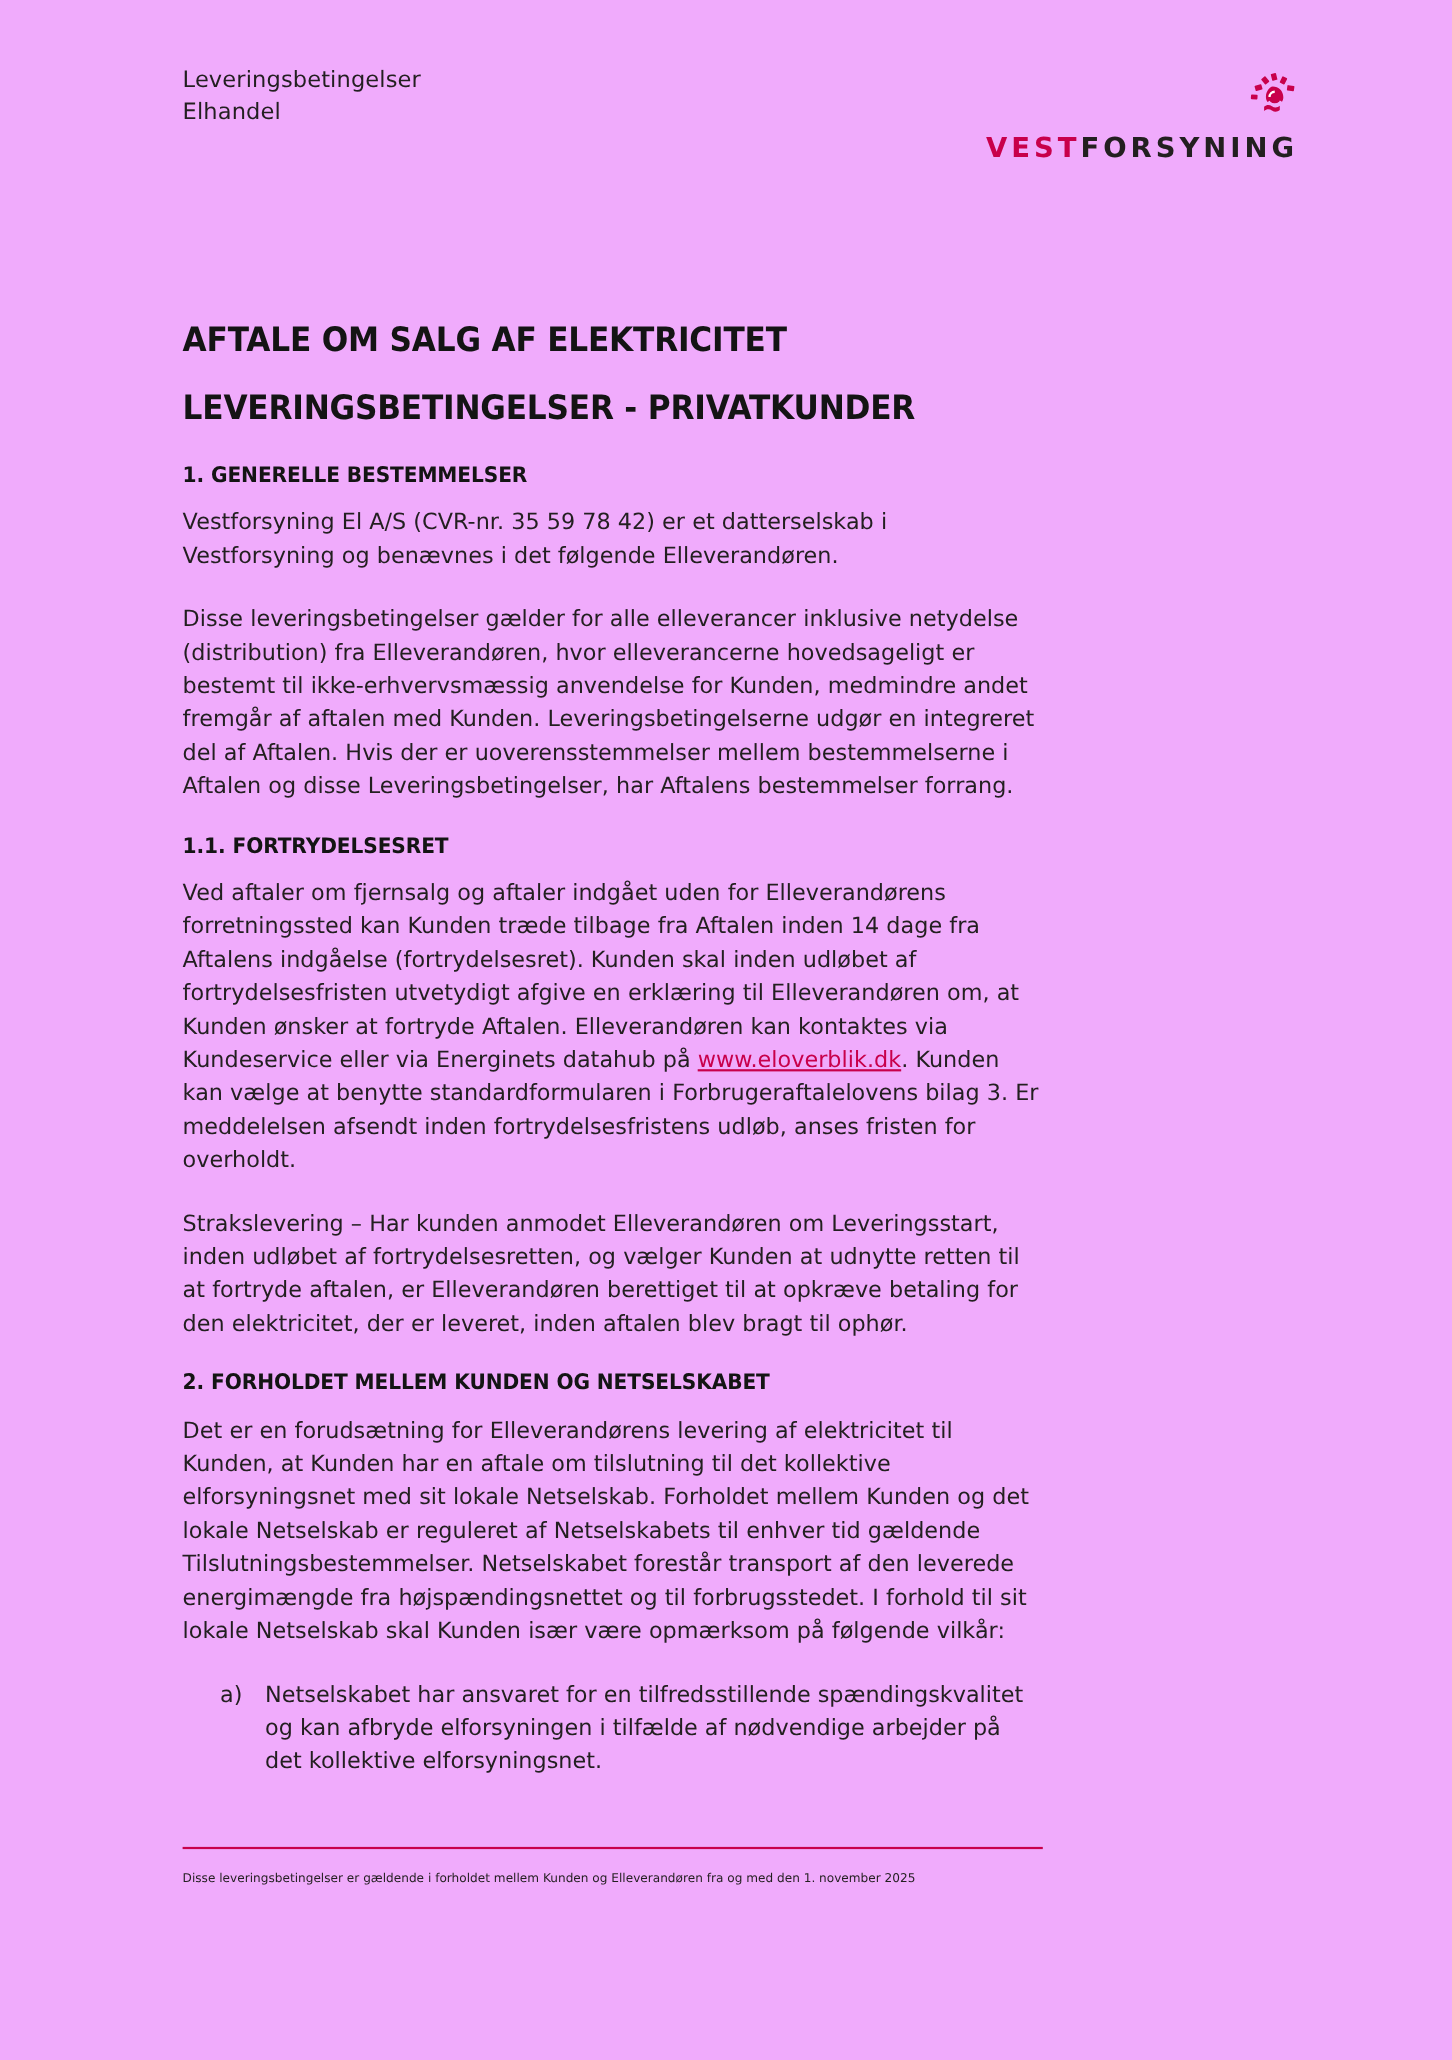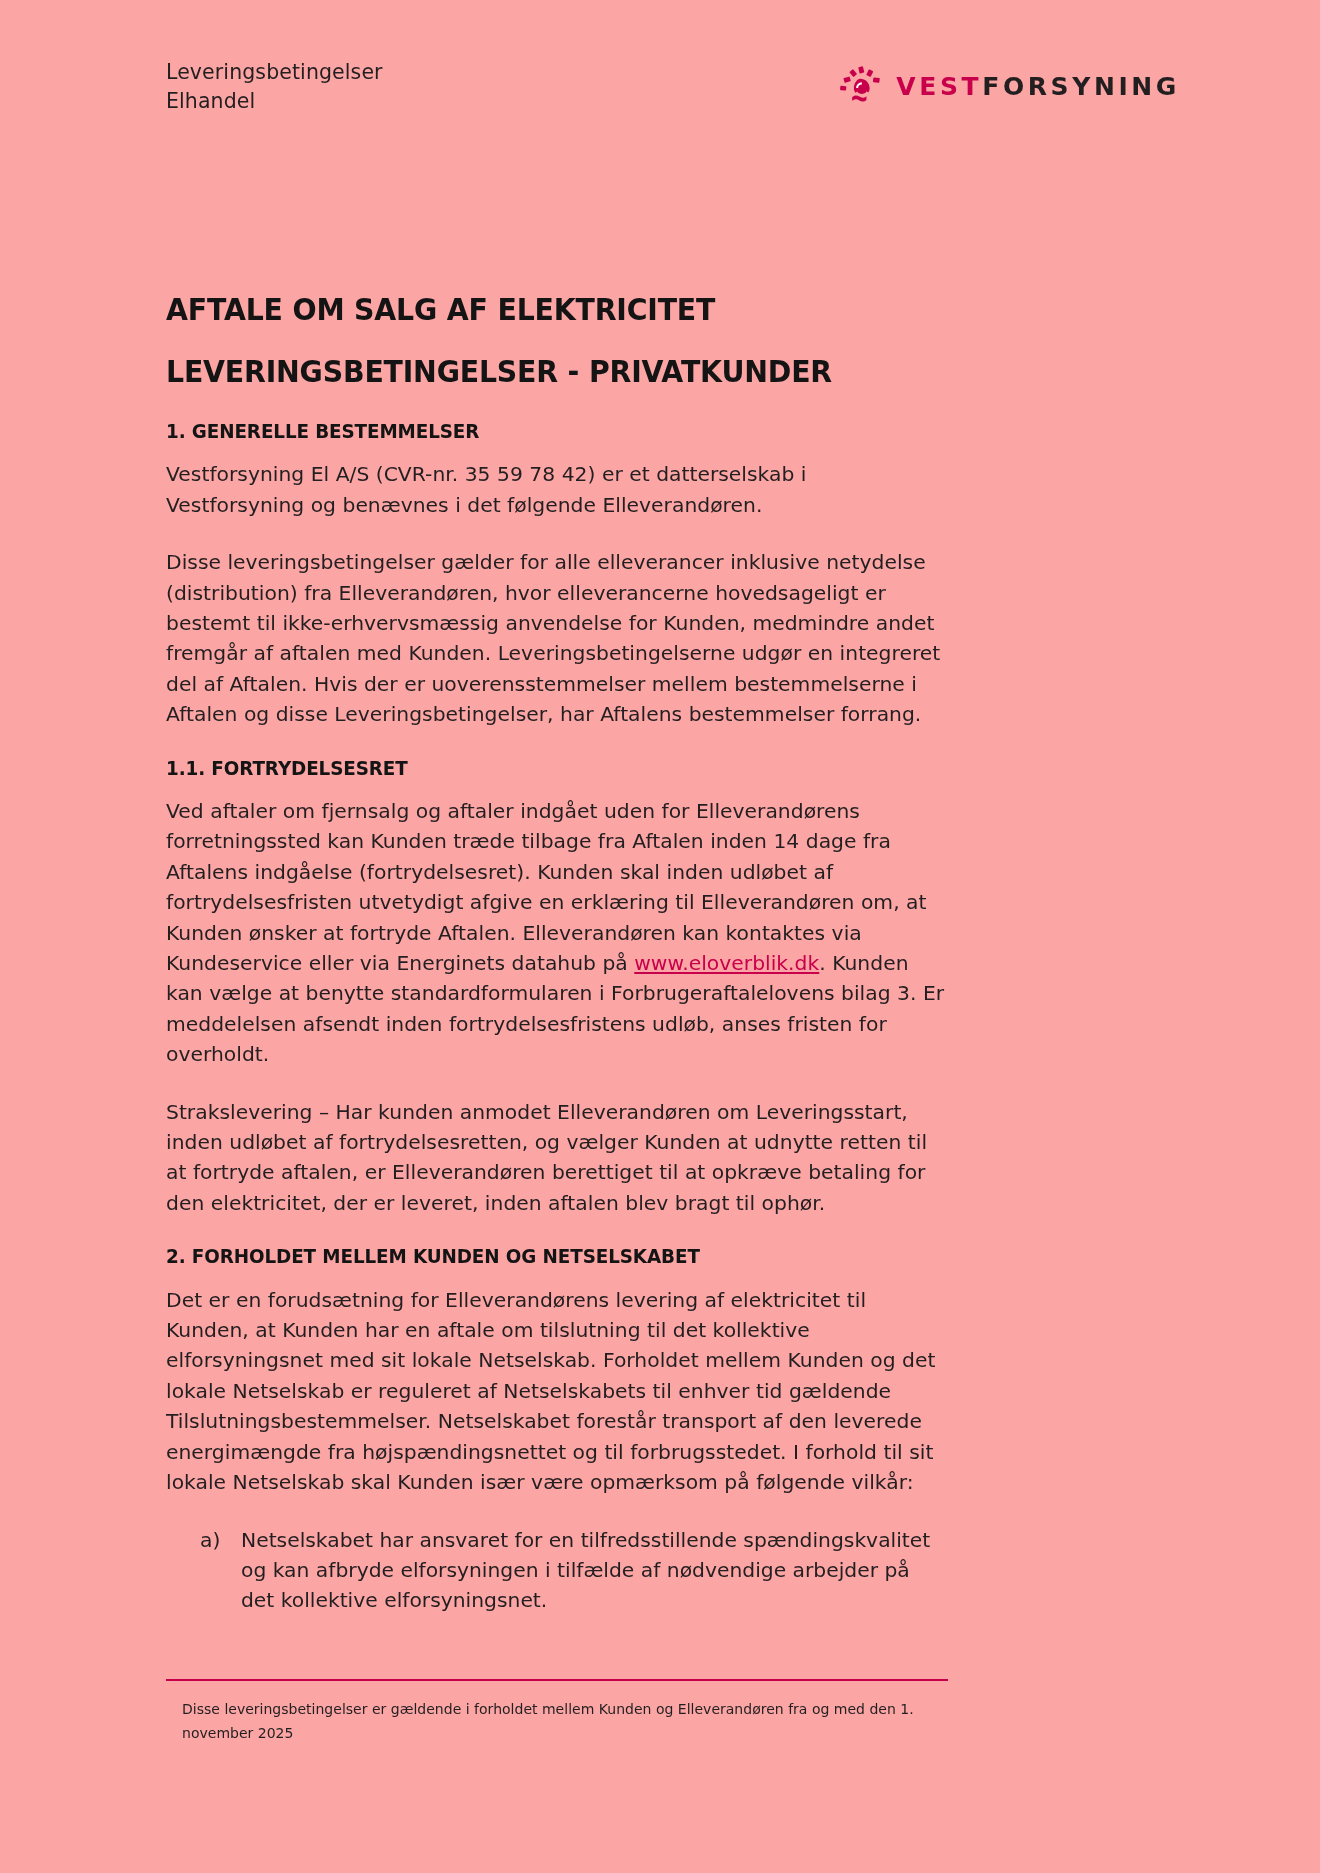--- a/index.html
+++ b/index.html
@@ -16,21 +16,21 @@
     position: relative;
     overflow: hidden;
   }
 
   .page {
     position: relative;
     width: 1320px;
     height: 1873px;
     box-sizing: border-box;
     padding: 0;
-    background: #fca5a5;
+    background: #f0abfc;
   }
 
   
   .doc-header {
     position: absolute;
     top: 58px;
     left: 166px;
     right: 140px;
     display: flex;
     align-items: flex-start;
@@ -41,23 +41,24 @@
     font-size: 20.5px;
     line-height: 29px;
     color: #231f20;
     letter-spacing: 0.1px;
     font-weight: 400;
   }
   .header-lines div { white-space: nowrap; }
 
   .brand-logo {
     display: flex;
-    align-items: center;
+    align-items: flex-end;
     gap: 13px;
     margin-top: 5px;
+    flex-direction: column;
   }
   .brand-mark {
     width: 46px;
     height: 46px;
     flex: 0 0 auto;
     display: block;
   }
   .brand-text {
     font-family: "DejaVu Sans", "Liberation Sans", sans-serif;
     font-size: 25px;
@@ -157,24 +158,24 @@
     top: 1679px;
   }
   .footer-rule {
     height: 1.6px;
     background: #c8004b;
     width: 100%;
     margin: 0 0 15px 0;
     border: 0;
   }
   .footer-text {
-    font-size: 14px;
+    font-size: 11px;
     line-height: 24px;
     color: #231f20;
-    margin: 16px;
+    margin: 0;
     letter-spacing: 0.01px;
   }
 </style>
 </head>
 <body>
 
 <div class="page">
 
   <div class="doc-header">
     <div class="header-lines">

